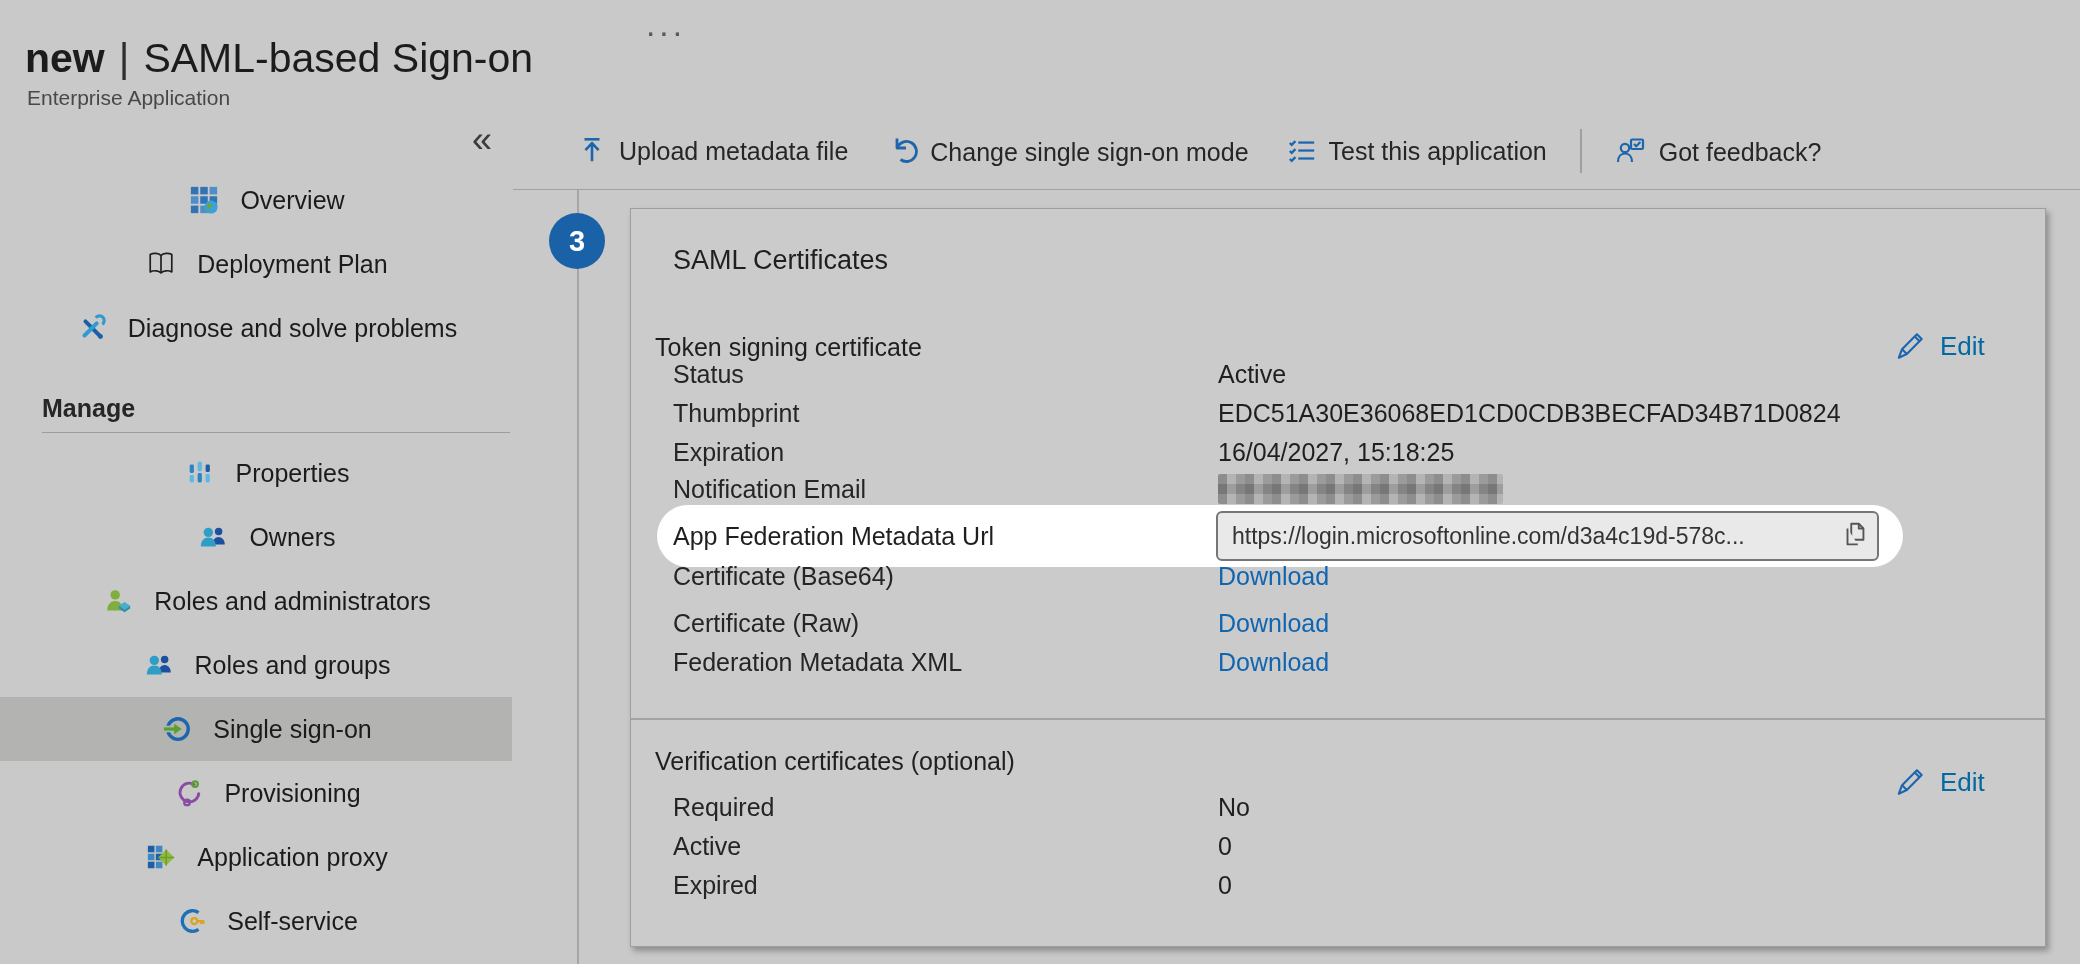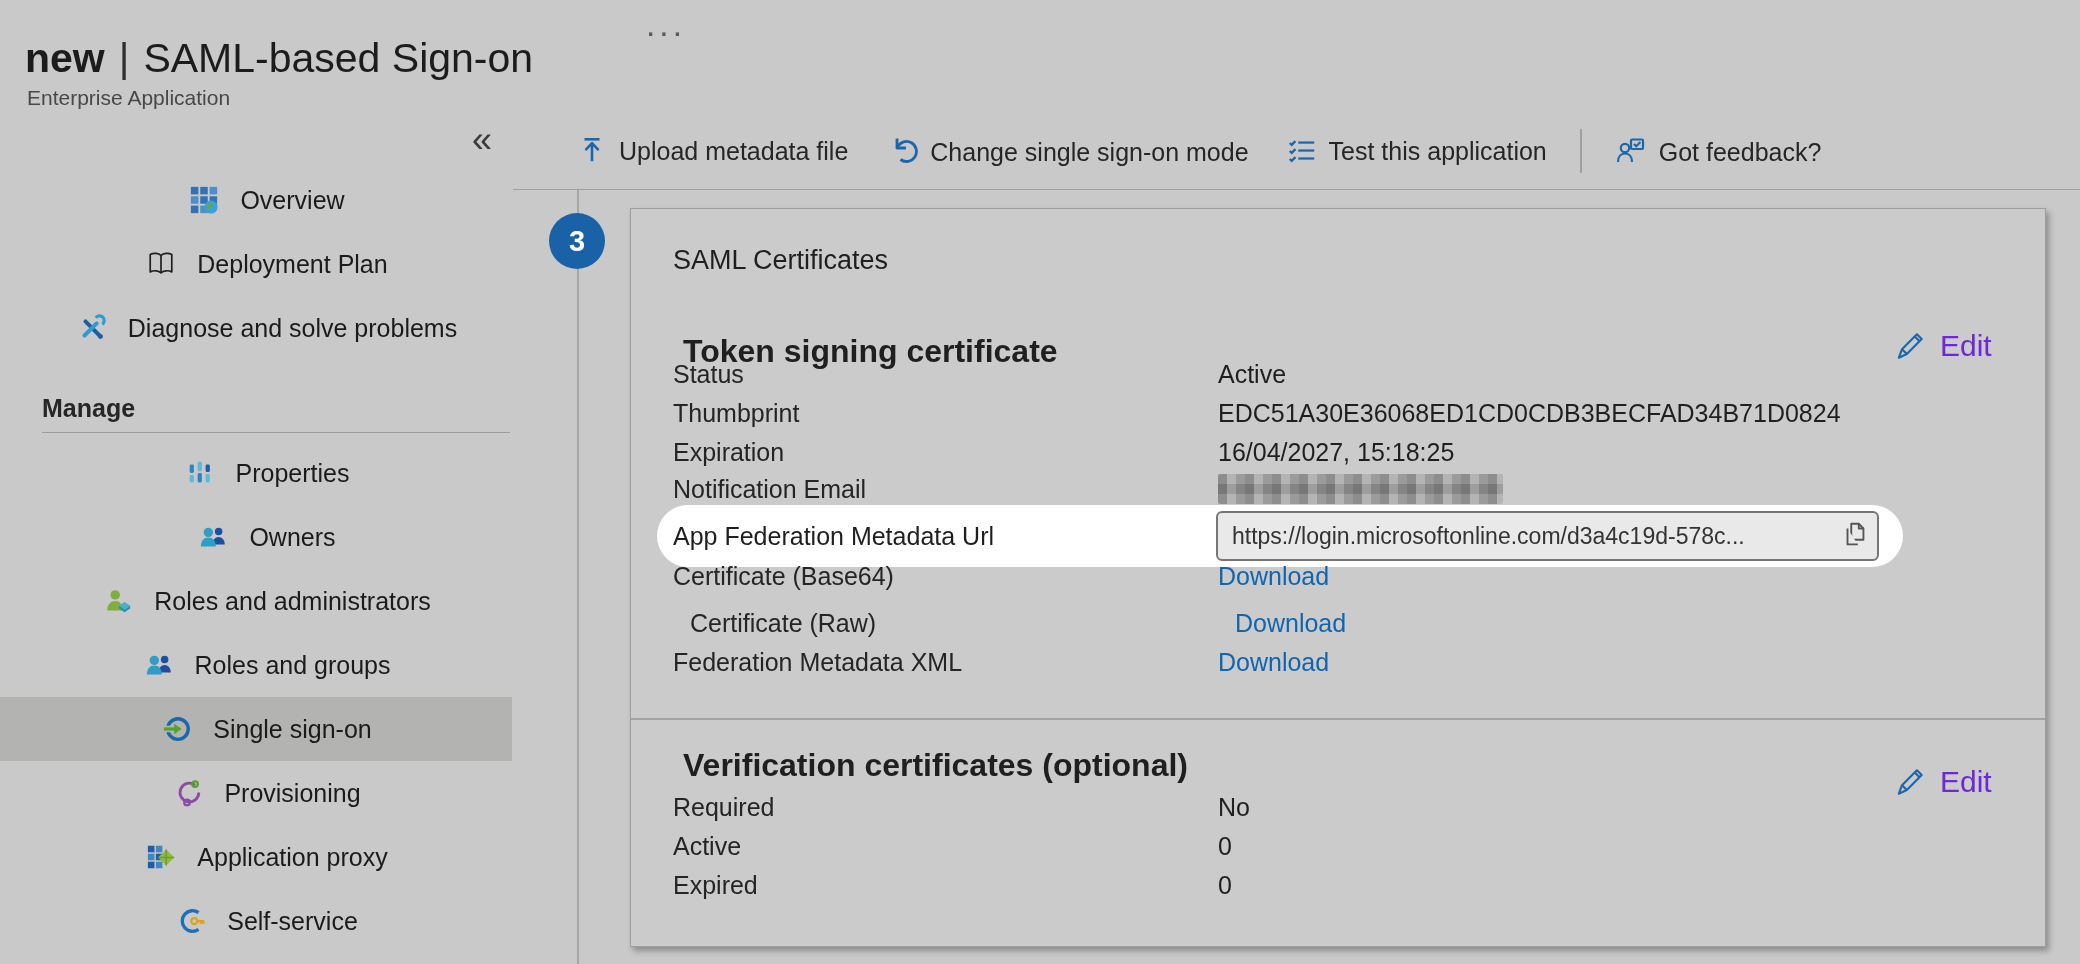--- a/index.html
+++ b/index.html
@@ -33,23 +33,23 @@
   .tb-sep{width:2px;height:44px;background:#9f9f9f;margin:0 14px;}
 
   
   .badge{position:absolute;left:549px;top:213px;width:56px;height:56px;border-radius:50%;background:#1a62a8;color:#fff;
          font-size:29px;font-weight:700;display:flex;align-items:center;justify-content:center;z-index:4;}
 
   
   .panel{position:absolute;left:630px;top:208px;width:1416px;height:739px;background:#cbcbcb;border:1.5px solid #9e9e9e;
          box-shadow:3px 4px 6px rgba(0,0,0,.30);box-sizing:border-box;}
   .panel-title{position:absolute;left:42px;top:36px;font-size:27px;color:#1f1f1f;}
-  .sec-head{position:absolute;left:52px;font-size:32px;font-weight:700;color:#1f1f1f;}
+  .sec-head{position:absolute;left:24px;font-size:25px;font-weight:400;color:#1f1f1f;}
   .edit-btn{position:absolute;left:1262px;display:flex;align-items:center;gap:13px;cursor:pointer;}
-  .edit-btn .lbl{font-size:30px;color:#6d28d9;}
+  .edit-btn .lbl{font-size:26px;color:#0369a1;}
   .row{position:absolute;left:42px;display:flex;height:30px;align-items:center;}
   .row .rl{width:545px;font-size:25px;color:#252525;flex:0 0 545px;}
   .row .rv{font-size:25px;color:#1f1f1f;white-space:nowrap;}
   .row a.dl{font-size:25px;color:#1065b0;text-decoration:none;cursor:pointer;}
   .redacted{width:285px;height:30px;border-radius:2px;
      background-image:
        repeating-linear-gradient(90deg, rgba(90,90,90,.45) 0 9px, rgba(175,175,175,.45) 9px 18px, rgba(120,120,120,.45) 18px 27px),
        repeating-linear-gradient(0deg, #b8b8b8 0 10px, #8f8f8f 10px 20px);}
   .panel-divider{position:absolute;left:0;right:0;top:509px;height:1.5px;background:#a3a3a3;}
 
@@ -279,21 +279,21 @@
           <path d="M20 4 v5 h5" fill="none" stroke="#555" stroke-width="2" stroke-linejoin="round"></path>
           <path d="M8 9 v17 h11" fill="#e9e9e9" stroke="#555" stroke-width="2" stroke-linejoin="round"></path>
         </svg>
       </button>
     </div>
 
     <div class="row" style="top:352px;">
       <div class="rl">Certificate (Base64)</div>
       <a class="dl">Download</a>
     </div>
-    <div class="row" style="top:399px;margin-left:17px;">
+    <div class="row" style="top:399px;">
       <div class="rl">Certificate (Raw)</div>
       <a class="dl">Download</a>
     </div>
     <div class="row" style="top:438px;">
       <div class="rl">Federation Metadata XML</div>
       <a class="dl">Download</a>
     </div>
 
     <div class="panel-divider"></div>
 

